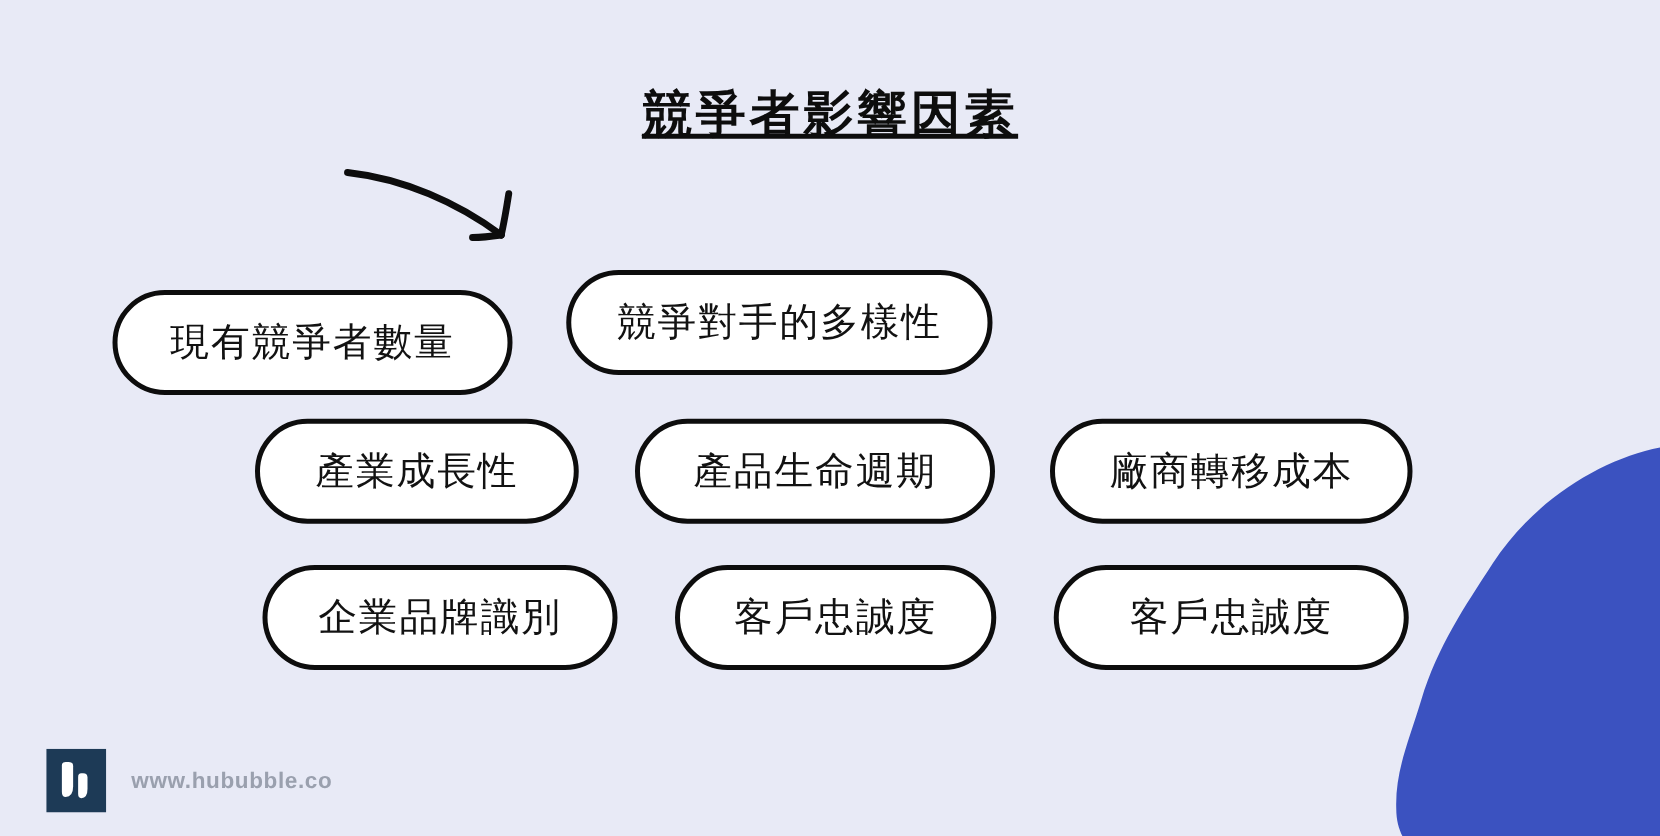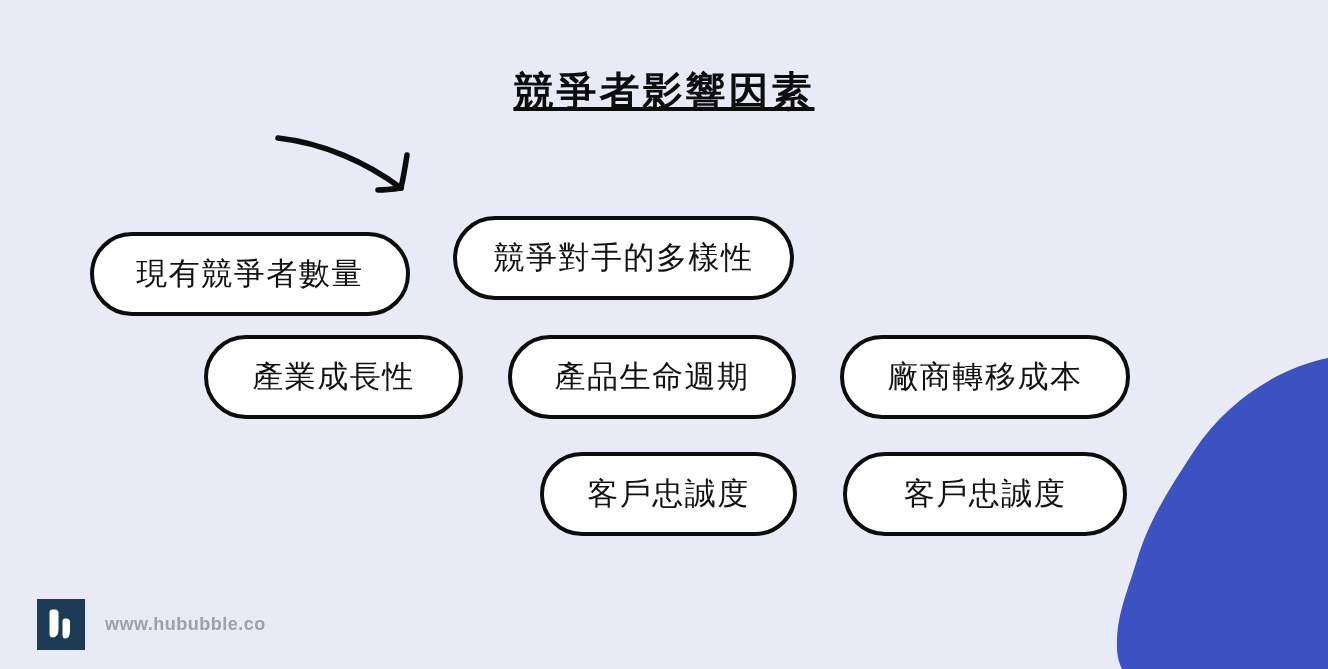--- a/index.html
+++ b/index.html
@@ -111,20 +111,23 @@
   <div class="pill" id="p10">
       <span>產業成長性</span>
     </div>
   <div class="pill" id="p11">
       <span>產品生命週期</span>
     </div>
   <div class="pill" id="p12">
       <span>廠商轉移成本</span>
     </div>
 
+  <div class="pill" id="p20">
+      <span>企業品牌識別</span>
+    </div>
   <div class="pill" id="p21">
       <span>客戶忠誠度</span>
     </div>
   <div class="pill" id="p22">
       <span>客戶忠誠度</span>
     </div>
 
   <div class="footer">
     <svg class="logo-box" viewBox="0 0 48 51" aria-hidden="true">
       <rect x="0" y="0" width="48" height="51" fill="var(--logo-navy)"></rect>

